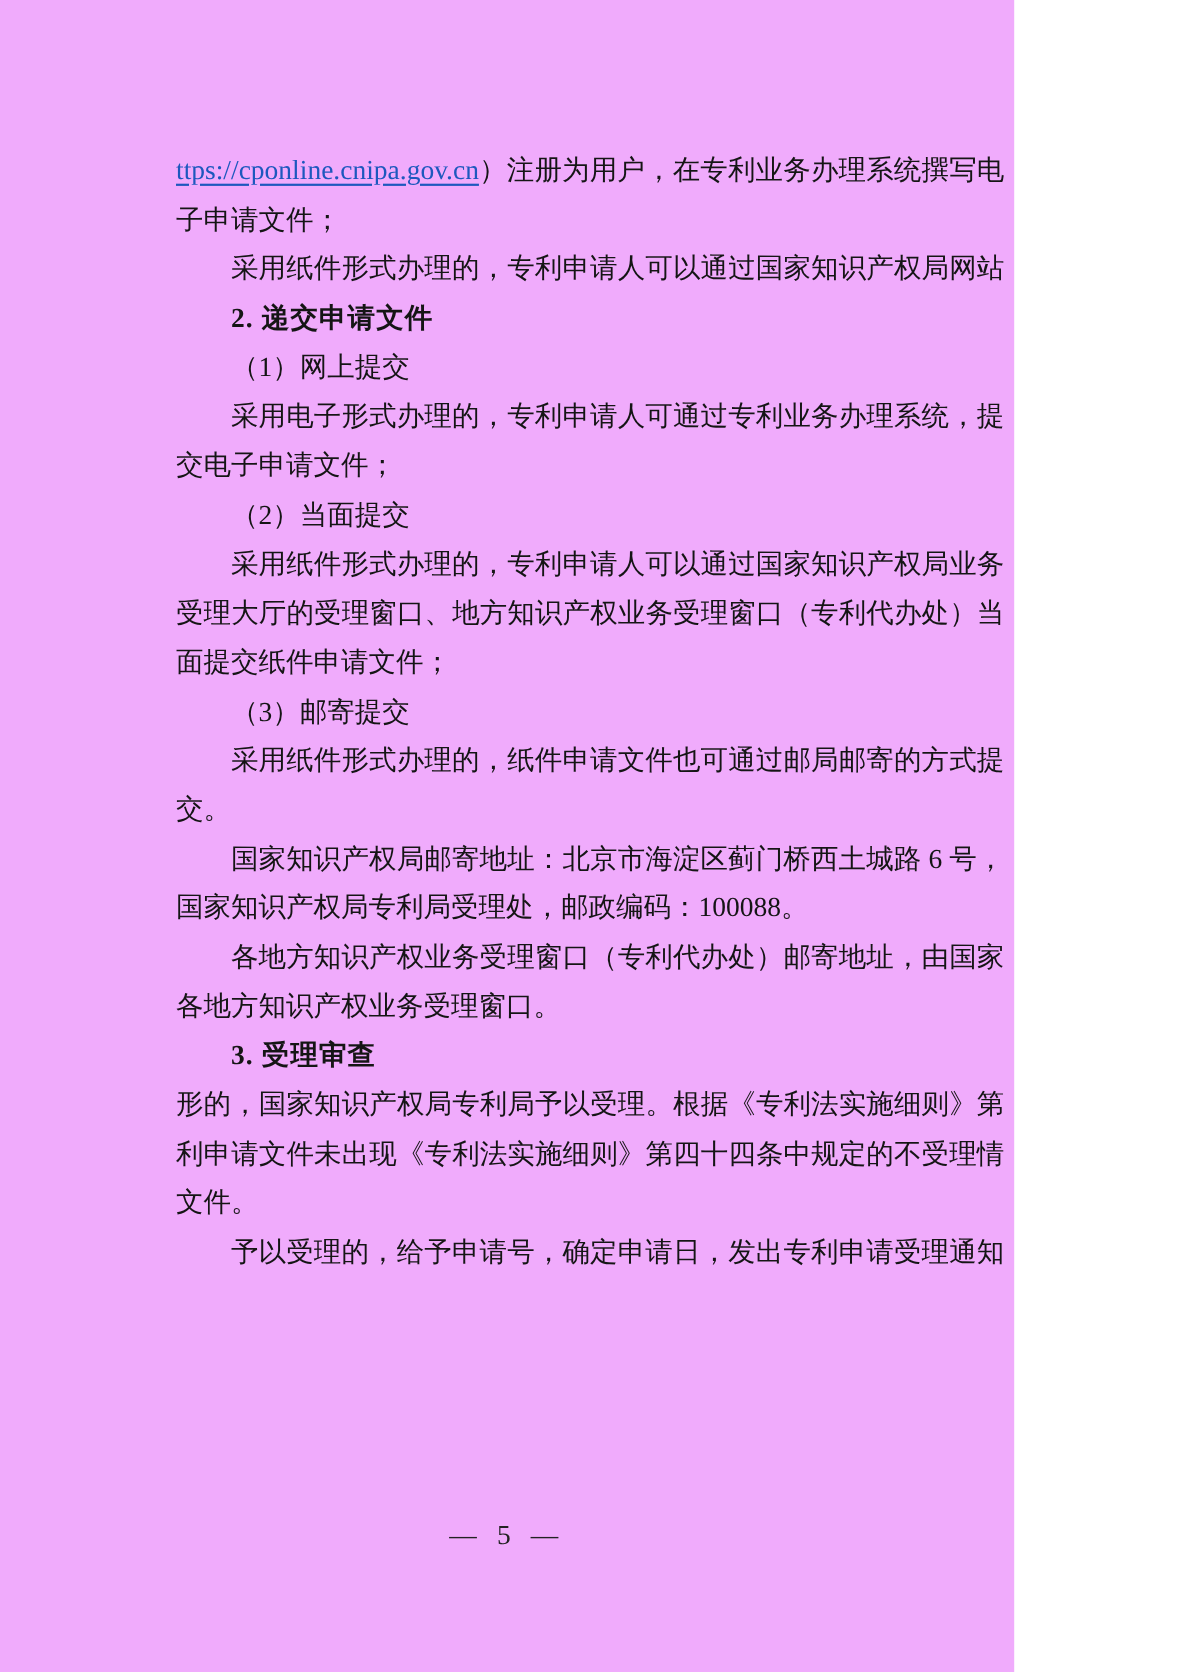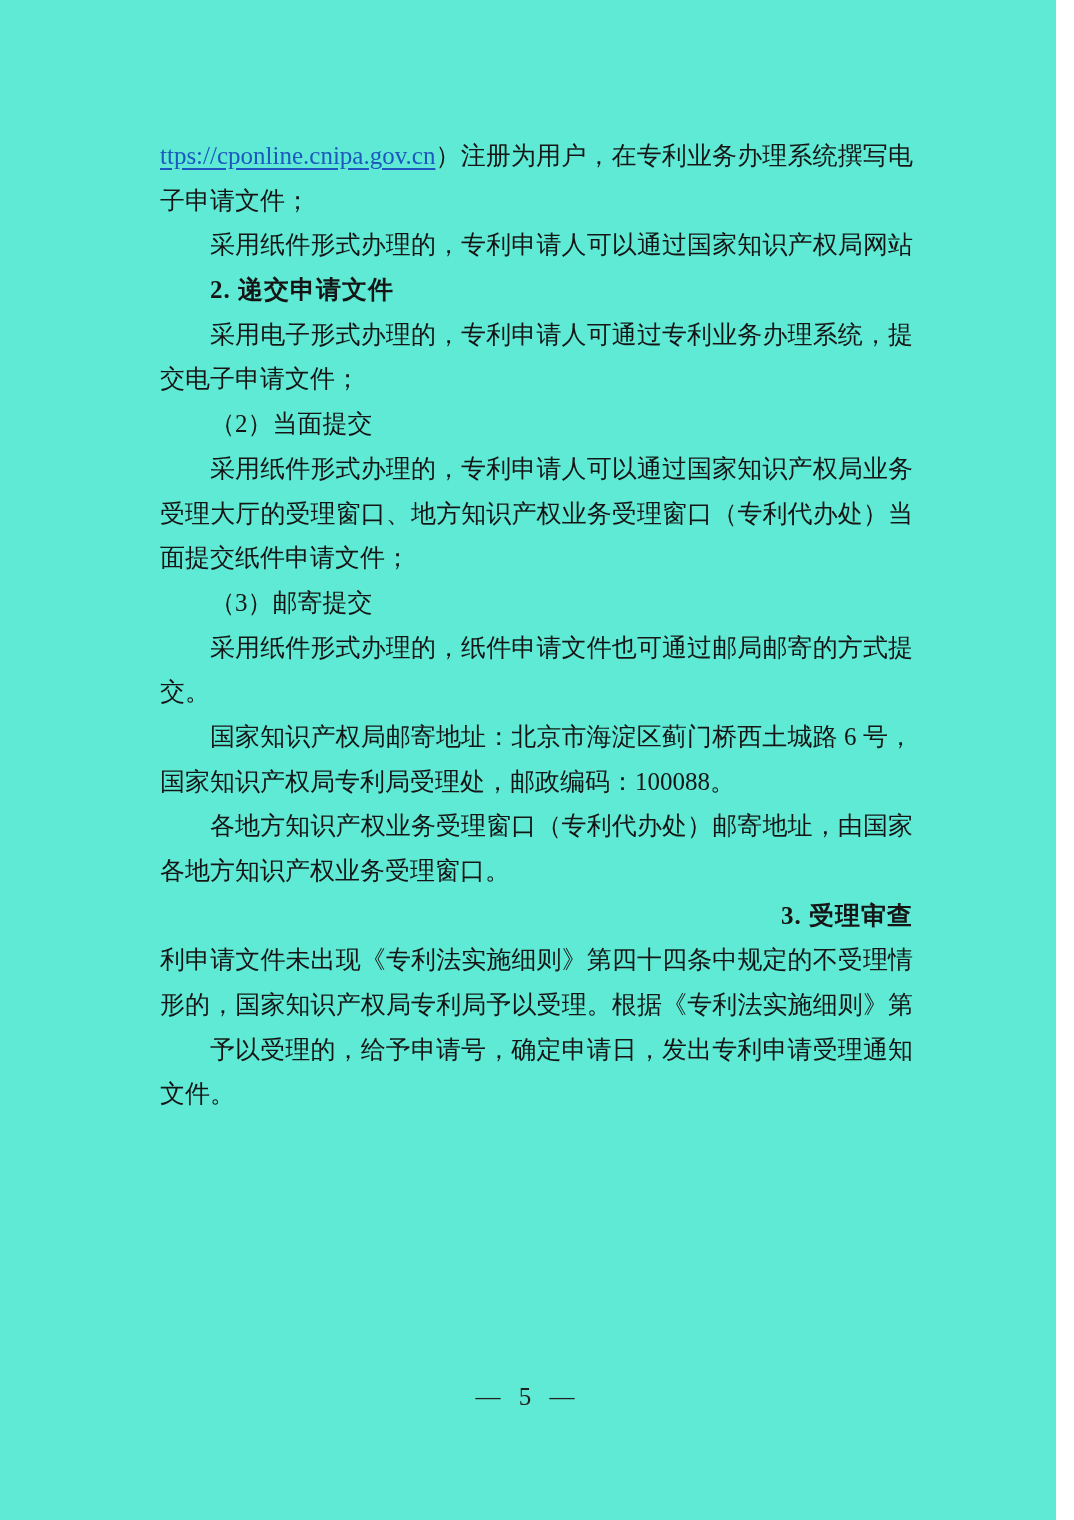--- a/index.html
+++ b/index.html
@@ -2,23 +2,23 @@
 <html><head>
 <meta charset="utf-8">
 <style>
   html, body {
     margin: 0;
     padding: 0;
     background: #ffffff;
   }
   #page {
     position: relative;
-    width: 1056px;
+    width: 922px;
     height: 1520px;
-    background: #5eead4;
+    background: #f0abfc;
     overflow: hidden;
     font-family: "Liberation Serif", "DejaVu Serif", serif;
     color: #151515;
   }
   #doc-body {
     position: absolute;
     left: 160px;
     top: 134px;
     width: 753px;
     font-size: 25px;
@@ -57,33 +57,34 @@
 </style>
 </head>
 <body>
 
 <div id="page">
   <div id="doc-body">
       <div class="line fill" style="text-indent: 0em;"><span class="hyperlink">ttps://cponline.cnipa.gov.cn</span><span>）注册为用户，在专利业务办理系统撰写电</span></div>
       <div class="line" style="text-indent: 0em;"><span>子申请文件；</span></div>
       <div class="line fill" style="text-indent: 2em; font-family: Liberation Serif, serif;"><span>采用纸件形式办理的，专利申请人可以通过国家知识产权局网站</span></div>
       <div class="line bold" style="text-indent: 2em;"><span>2. 递交申请文件</span></div>
+      <div class="line" style="text-indent: 2em;"><span>（1）网上提交</span></div>
       <div class="line fill" style="text-indent: 2em;"><span>采用电子形式办理的，专利申请人可通过专利业务办理系统，提</span></div>
       <div class="line" style="text-indent: 0em;"><span>交电子申请文件；</span></div>
       <div class="line" style="text-indent: 2em;"><span>（2）当面提交</span></div>
       <div class="line fill" style="text-indent: 2em;"><span>采用纸件形式办理的，专利申请人可以通过国家知识产权局业务</span></div>
       <div class="line fill" style="text-indent: 0em;"><span>受理大厅的受理窗口、地方知识产权业务受理窗口（专利代办处）当</span></div>
       <div class="line" style="text-indent: 0em;"><span>面提交纸件申请文件；</span></div>
       <div class="line" style="text-indent: 2em;"><span>（3）邮寄提交</span></div>
       <div class="line fill" style="text-indent: 2em;"><span>采用纸件形式办理的，纸件申请文件也可通过邮局邮寄的方式提</span></div>
       <div class="line" style="text-indent: 0em;"><span>交。</span></div>
       <div class="line fill" style="text-indent: 2em;"><span>国家知识产权局邮寄地址：北京市海淀区蓟门桥西土城路 6 号，</span></div>
       <div class="line" style="text-indent: 0em;"><span>国家知识产权局专利局受理处，邮政编码：100088。</span></div>
       <div class="line fill" style="text-indent: 2em;"><span>各地方知识产权业务受理窗口（专利代办处）邮寄地址，由国家</span></div>
       <div class="line" style="text-indent: 0em;"><span>各地方知识产权业务受理窗口。</span></div>
-      <div class="line bold" style="text-indent: 2em; text-align: right;"><span>3. 受理审查</span></div>
+      <div class="line bold" style="text-indent: 2em;"><span>3. 受理审查</span></div>
+      <div class="line fill" style="text-indent: 0em;"><span>形的，国家知识产权局专利局予以受理。根据《专利法实施细则》第</span></div>
       <div class="line fill" style="text-indent: 0em;"><span>利申请文件未出现《专利法实施细则》第四十四条中规定的不受理情</span></div>
-      <div class="line fill" style="text-indent: 0em;"><span>形的，国家知识产权局专利局予以受理。根据《专利法实施细则》第</span></div>
+      <div class="line" style="text-indent: 0em;"><span>文件。</span></div>
       <div class="line fill" style="text-indent: 2em;"><span>予以受理的，给予申请号，确定申请日，发出专利申请受理通知</span></div>
-      <div class="line" style="text-indent: 0em;"><span>文件。</span></div>
     </div>
   <div id="footer">— 5 —</div>
 </div>
 
 </body></html>

